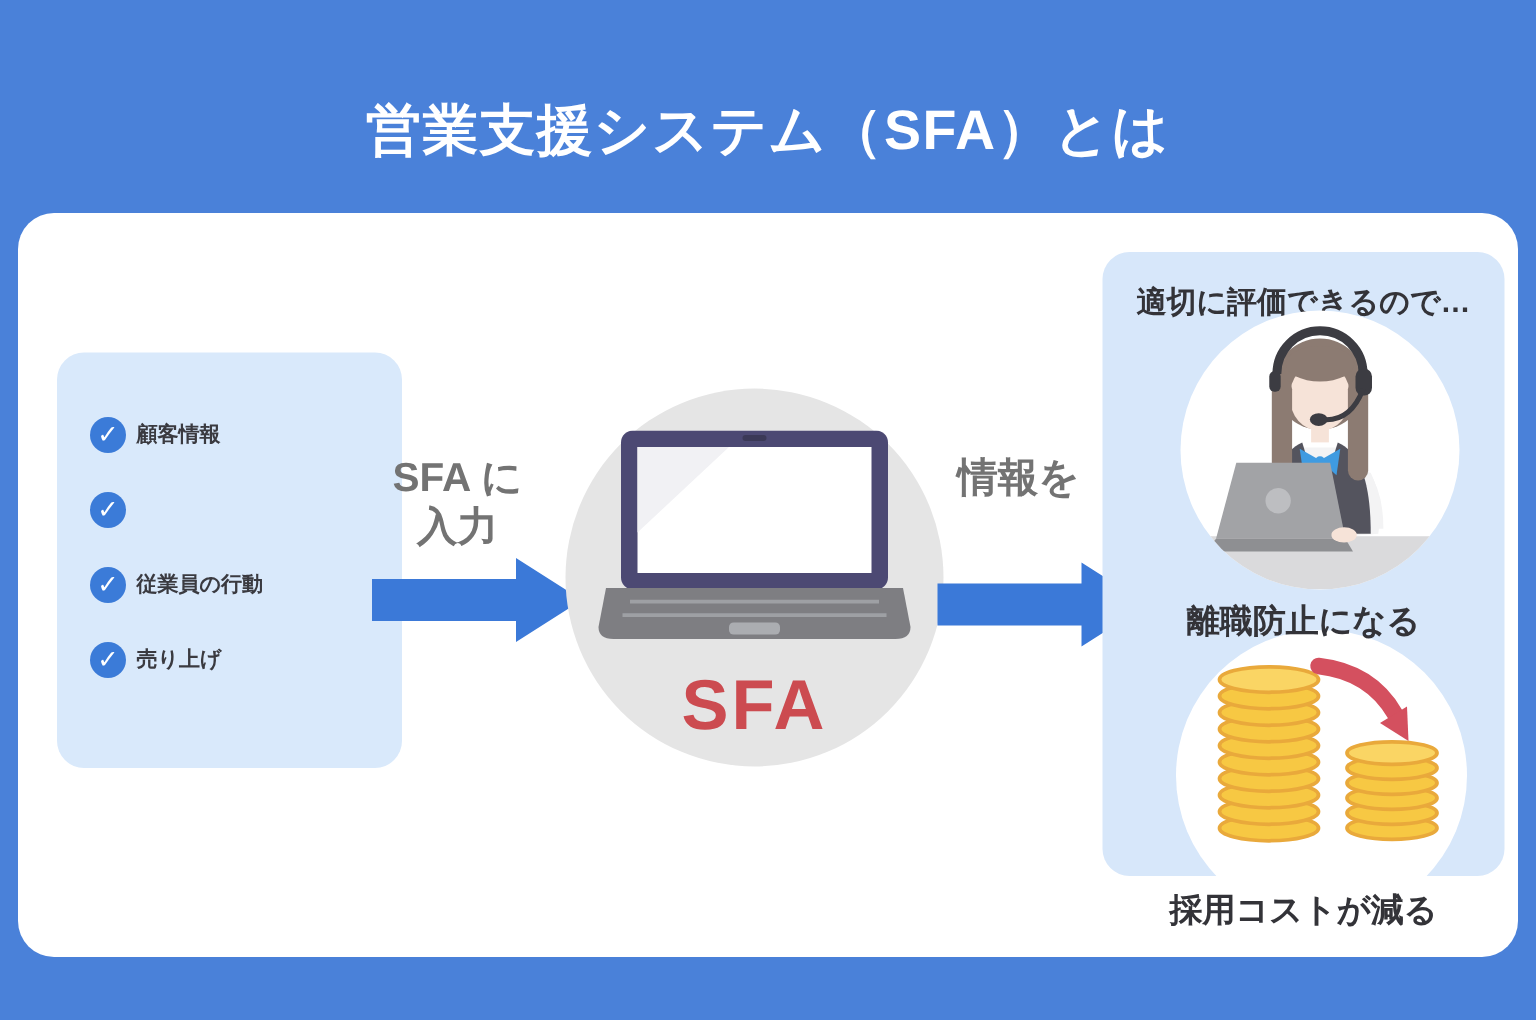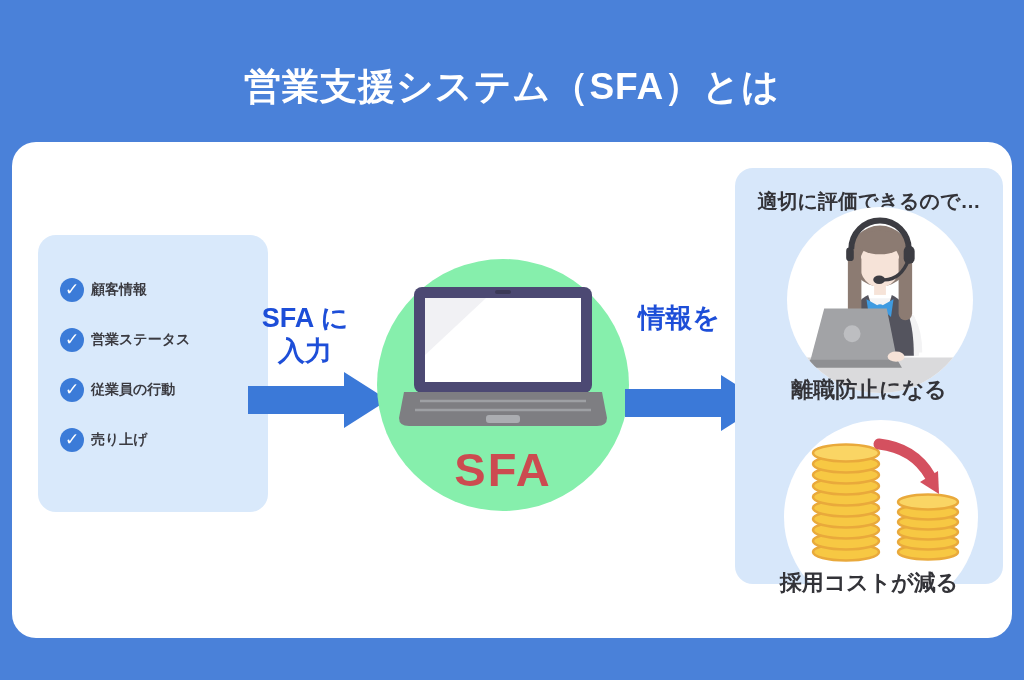--- a/index.html
+++ b/index.html
@@ -61,34 +61,34 @@
     white-space: nowrap;
   }
   
   .arrow-caption {
     position: absolute;
     width: 190px;
     text-align: center;
     font-size: 27px;
     font-weight: 800;
     line-height: 33px;
-    color: #1d4ed8;
+    color: #737373;
   }
   .arrow-caption.first  { left: 198px; top: 160px; }
   .arrow-caption.second { left: 572px; top: 160px; }
   .flow-arrow { position: absolute; }
   .flow-arrow.first  { left: 236px; top: 228px; }
   .flow-arrow.second { left: 610px; top: 231px; }
   
   .sfa-circle {
     position: absolute;
     left: 365px; top: 117px;
     width: 252px; height: 252px;
     border-radius: 50%;
-    background: #86efac;
+    background: #e5e5e5;
   }
   .laptop-svg { position: absolute; left: 21px; top: 28px; }
   .sfa-label {
     position: absolute;
     left: 0; right: 0; top: 183px;
     text-align: center;
     font-size: 47px;
     font-weight: 800;
     letter-spacing: 2px;
     color: #CC4B50;
@@ -120,39 +120,39 @@
   .result-circle.coins    { left: 49px; top: 252px; width: 194px; height: 194px; }
   .result-caption {
     position: absolute;
     left: 0; right: 0;
     text-align: center;
     font-size: 22px;
     font-weight: 800;
     color: #333338;
     z-index: 2;
     white-space: nowrap;
+    margin-top: 24px;
   }
   .result-caption.retention { top: 207px; }
   .result-caption.cost      { top: 400px; }
 </style>
 </head>
 <body>
 
 <h1 class="page-title">営業支援システム（SFA）とは</h1>
 
 <div class="main-panel">
 
   <div class="input-card">
     <div class="check-item">
       <span class="check-icon">✓</span>
       <span class="check-label">顧客情報</span>
     </div>
     <div class="check-item">
       <span class="check-icon">✓</span>
-      <span class="check-label">営業ステータス</span>
     </div>
     <div class="check-item">
       <span class="check-icon">✓</span>
       <span class="check-label">従業員の行動</span>
     </div>
     <div class="check-item">
       <span class="check-icon">✓</span>
       <span class="check-label">売り上げ</span>
     </div>
   </div>

